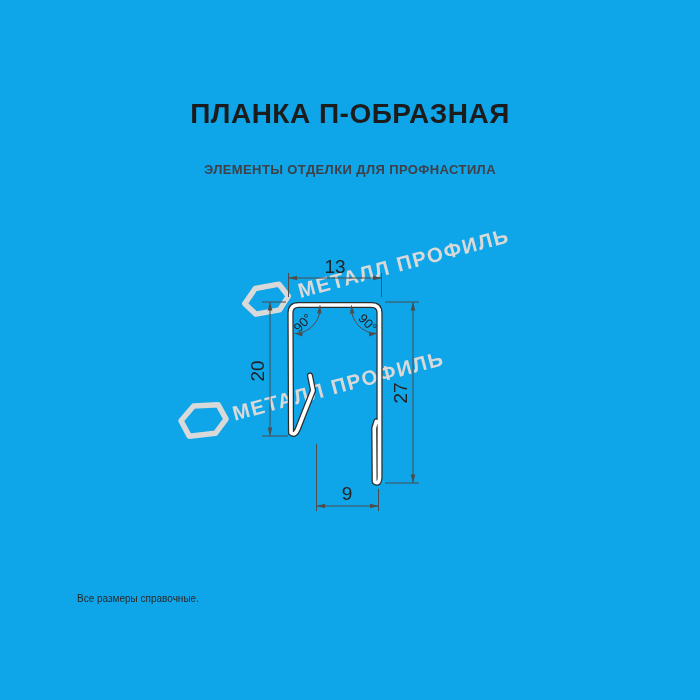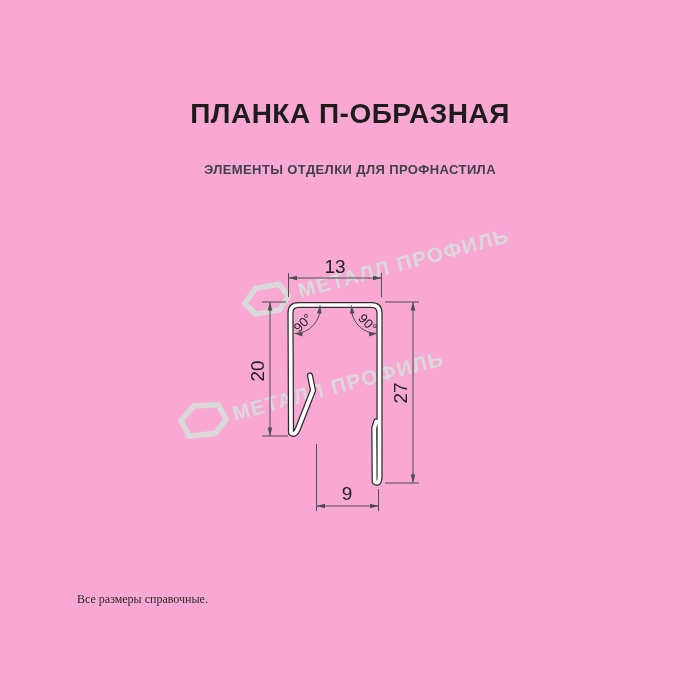--- a/index.html
+++ b/index.html
@@ -1,29 +1,29 @@
 <!DOCTYPE html>
 <html><head>
 <meta charset="utf-8">
 <style>
   html,body{margin:0;padding:0;background:#fff;}
   .page{
-    position:relative;width:700px;height:700px;background:#f9a8d4;overflow:hidden;
+    position:relative;width:700px;height:700px;background:#0ea5e9;overflow:hidden;
     font-family:"Liberation Sans", sans-serif;
   }
   .title-block{position:absolute;left:0;top:101px;width:700px;text-align:center;}
   .title-line{
     font-size:28px;font-weight:800;letter-spacing:0.5px;line-height:26px;color:#1c1c1c;
   }
   .subtitle{
     position:absolute;left:0;top:162px;width:700px;text-align:center;
     font-size:13px;font-weight:bold;letter-spacing:0.4px;color:#3f3f46;
   }
   .footer{
-    position:absolute;left:77px;top:591px;font-size:12px;line-height:16px;color:#2a2a2a;font-family:Liberation Serif, serif;
+    position:absolute;left:77px;top:591px;font-size:10px;line-height:16px;color:#2a2a2a;
   }
   svg{position:absolute;left:0;top:0;}
   .band-outer{fill:none;stroke:#2d2d2d;stroke-width:6.2;stroke-linecap:round;stroke-linejoin:round;}
   .band-inner{fill:none;stroke:#ffffff;stroke-width:3.7;stroke-linecap:round;stroke-linejoin:round;}
   .dim{stroke:#4d4d4d;stroke-width:1;fill:none;}
   .arrow{fill:#4d4d4d;stroke:none;}
   .dim-text{font-family:"Liberation Sans",sans-serif;font-size:19px;fill:#222;text-anchor:middle;}
   .angle-text{font-family:"Liberation Sans",sans-serif;font-size:13px;fill:#222;text-anchor:middle;}
   .wm-text{font-family:"Liberation Sans",sans-serif;font-size:20.5px;font-weight:bold;
     letter-spacing:1.5px;fill:#d9d9d9;}

